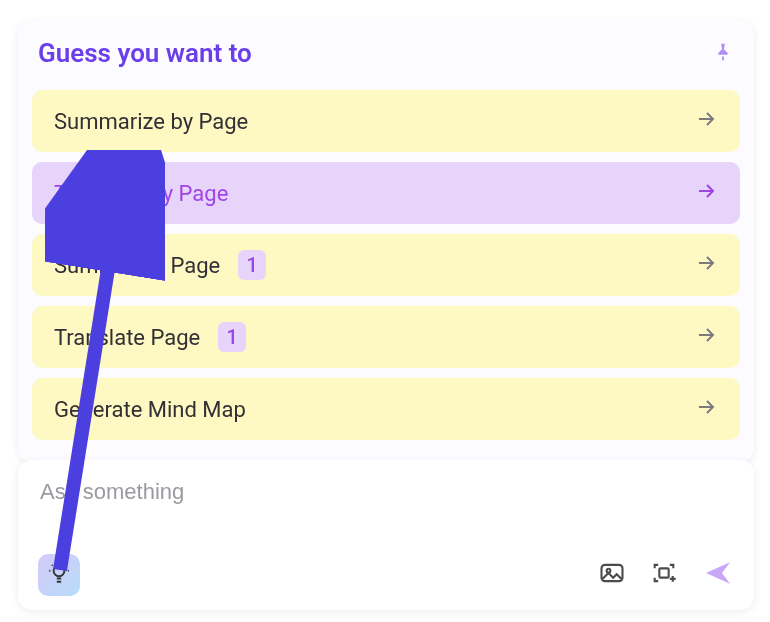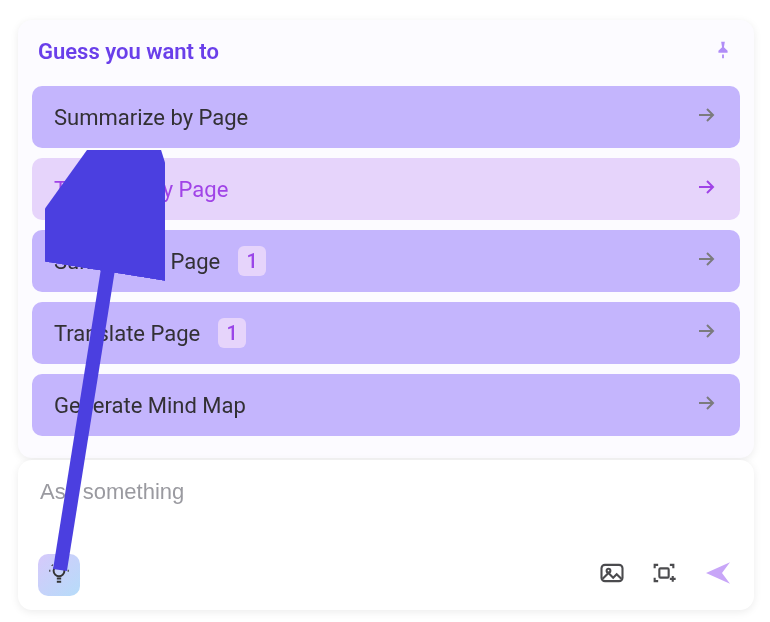--- a/index.html
+++ b/index.html
@@ -25,28 +25,28 @@
     padding: 14px 14px 22px 14px;
   }
   .panel-header {
     display: flex;
     align-items: center;
     justify-content: space-between;
     padding: 4px 6px 12px 6px;
   }
   .panel-title {
     color: #6a3fea;
-    font-size: 22px;
+    font-size: 26px;
     font-weight: 600;
   }
   .pin-icon {
     color: #b18df7;
   }
   .sugg-item {
-    background: #c4b5fd;
+    background: #fef9c3;
     border-radius: 10px;
     height: 62px;
     display: flex;
     align-items: center;
     justify-content: space-between;
     padding: 0 22px;
     margin-top: 10px;
     font-size: 22px;
     color: #323034;
     cursor: pointer;

